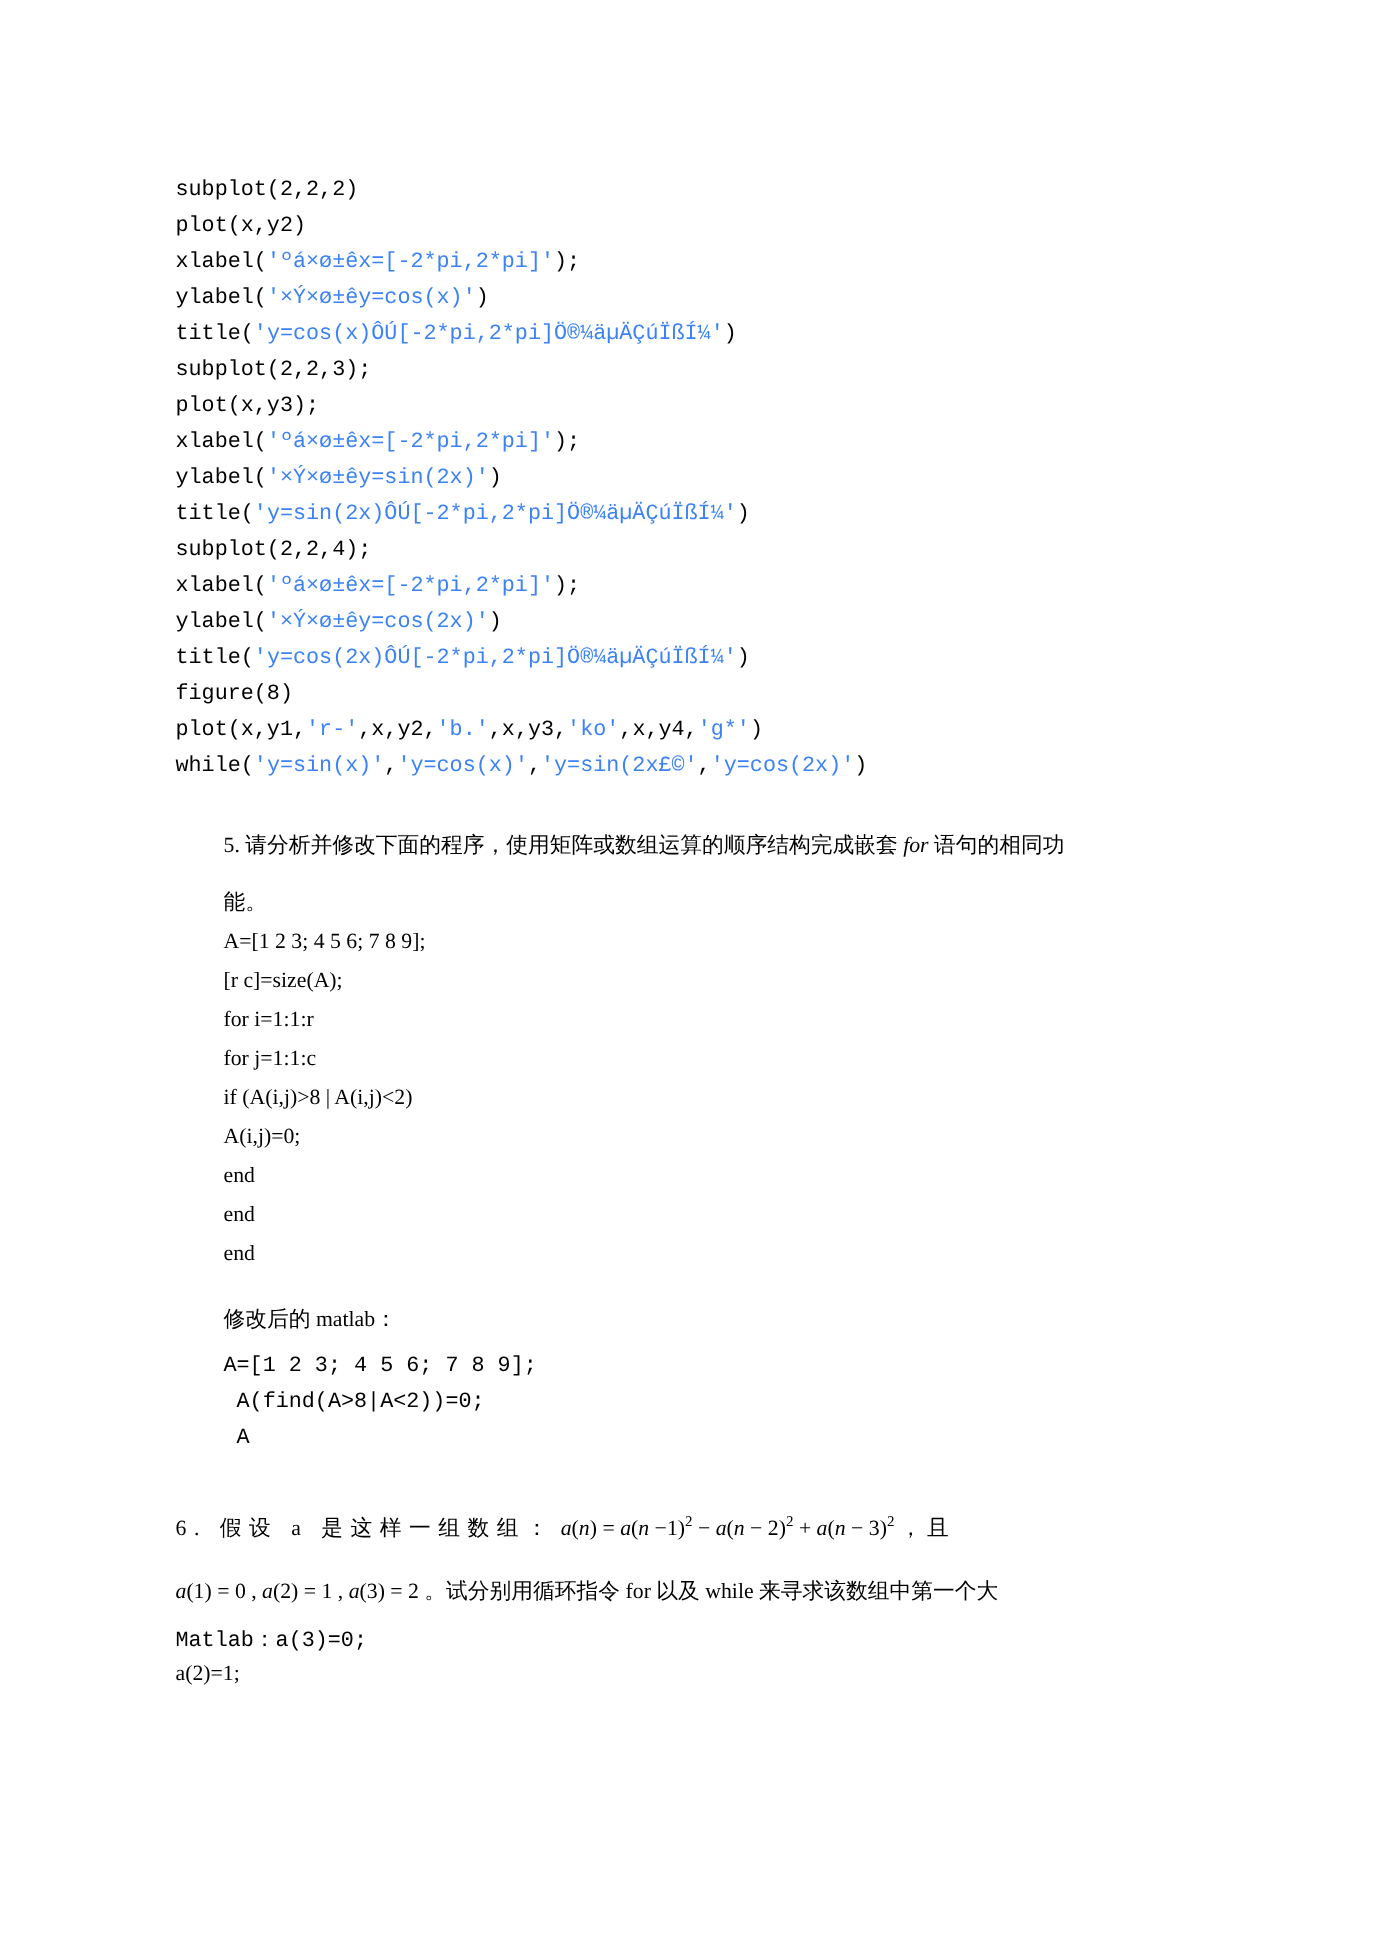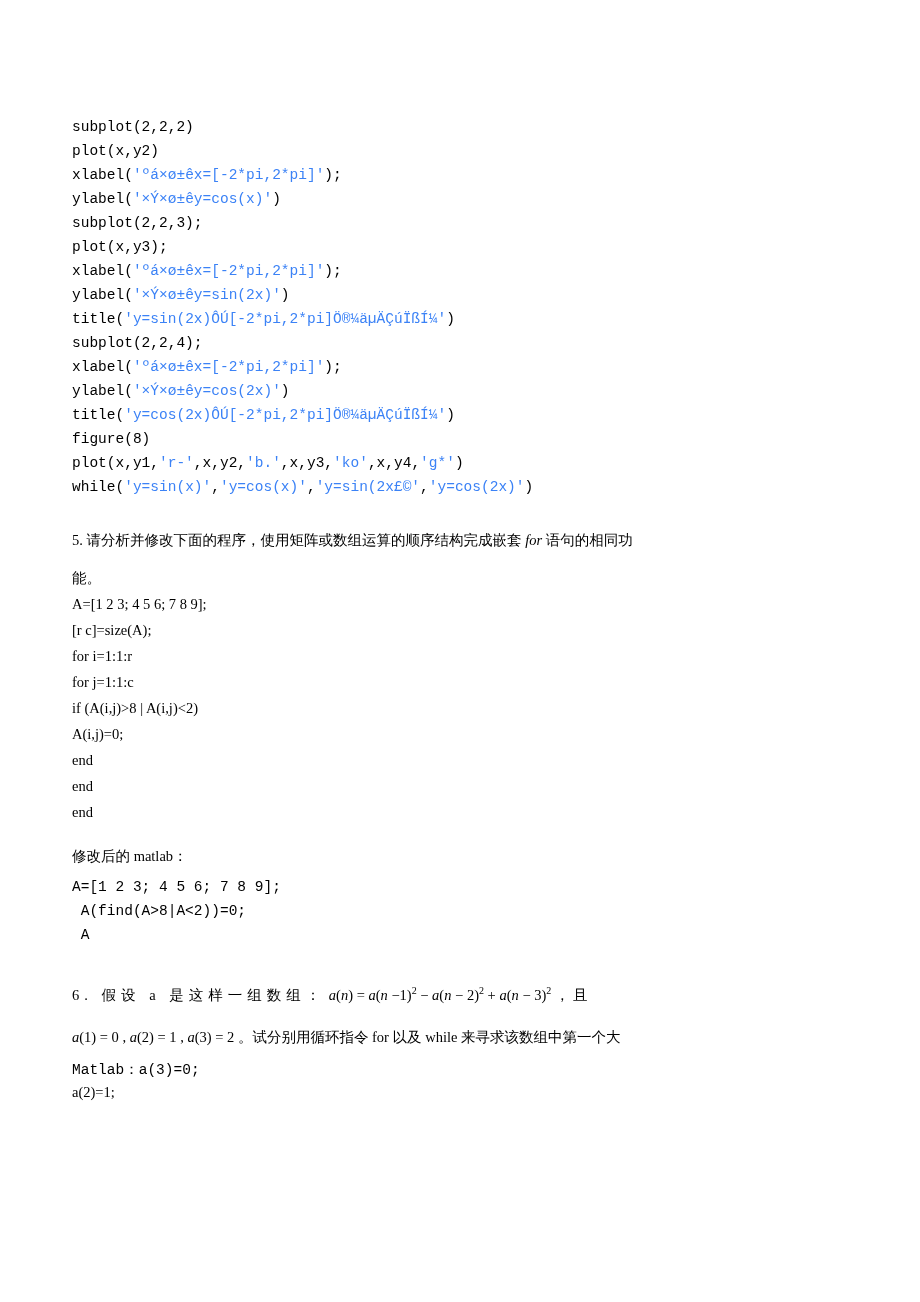--- a/index.html
+++ b/index.html
@@ -3,40 +3,40 @@
 <meta charset="utf-8">
 <style>
   body {
     margin: 0;
     padding: 0;
     background: #fff;
     width: 920px;
     font-family: "SimSun", "Times New Roman", serif;
   }
   .page {
-    padding: 115px 120px 60px 72px;
+    padding: 115px 120px 60px 117px;
     width: 680px;
     box-sizing: content-box;
   }
   .code-line {
     font-family: "Courier New", monospace;
     font-size: 14.5px;
     line-height: 24px;
     white-space: pre;
     color: #000;
   }
   .purple { color: #3b82f6; }
   .body-text {
     font-family: "SimSun", serif;
     font-size: 14.5px;
     line-height: 26px;
     color: #000;
     margin: 0;
   }
-  .q5 { margin-top: 28px; }
+  .q5 { margin-top: 28px; margin-left: 32px; }
   .q5-body { margin-top: 12px; }
   .math {
     font-family: "Times New Roman", serif;
     font-style: italic;
   }
   .math-upright { font-style: normal; }
   .code-block2 { margin-top: 6px; }
   .q6 {
     margin-top: 28px;
     line-height: 40px;
@@ -57,20 +57,21 @@
 </head>
 <body>
 
 <div class="page">
 
   <div>
     <div class="code-line">subplot(2,2,2)</div>
     <div class="code-line">plot(x,y2)</div>
     <div class="code-line"><span>xlabel(</span><span class="purple">'ºá×ø±êx=[-2*pi,2*pi]'</span><span>);</span></div>
     <div class="code-line"><span>ylabel(</span><span class="purple">'×Ý×ø±êy=cos(x)'</span><span>)</span></div>
+    <div class="code-line"><span>title(</span><span class="purple">'y=cos(x)ÔÚ[-2*pi,2*pi]Ö®¼äµÄÇúÏßÍ¼'</span><span>)</span></div>
     <div class="code-line">subplot(2,2,3);</div>
     <div class="code-line">plot(x,y3);</div>
     <div class="code-line"><span>xlabel(</span><span class="purple">'ºá×ø±êx=[-2*pi,2*pi]'</span><span>);</span></div>
     <div class="code-line"><span>ylabel(</span><span class="purple">'×Ý×ø±êy=sin(2x)'</span><span>)</span></div>
     <div class="code-line"><span>title(</span><span class="purple">'y=sin(2x)ÔÚ[-2*pi,2*pi]Ö®¼äµÄÇúÏßÍ¼'</span><span>)</span></div>
     <div class="code-line">subplot(2,2,4);</div>
     <div class="code-line"><span>xlabel(</span><span class="purple">'ºá×ø±êx=[-2*pi,2*pi]'</span><span>);</span></div>
     <div class="code-line"><span>ylabel(</span><span class="purple">'×Ý×ø±êy=cos(2x)'</span><span>)</span></div>
     <div class="code-line"><span>title(</span><span class="purple">'y=cos(2x)ÔÚ[-2*pi,2*pi]Ö®¼äµÄÇúÏßÍ¼'</span><span>)</span></div>
     <div class="code-line">figure(8)</div>

